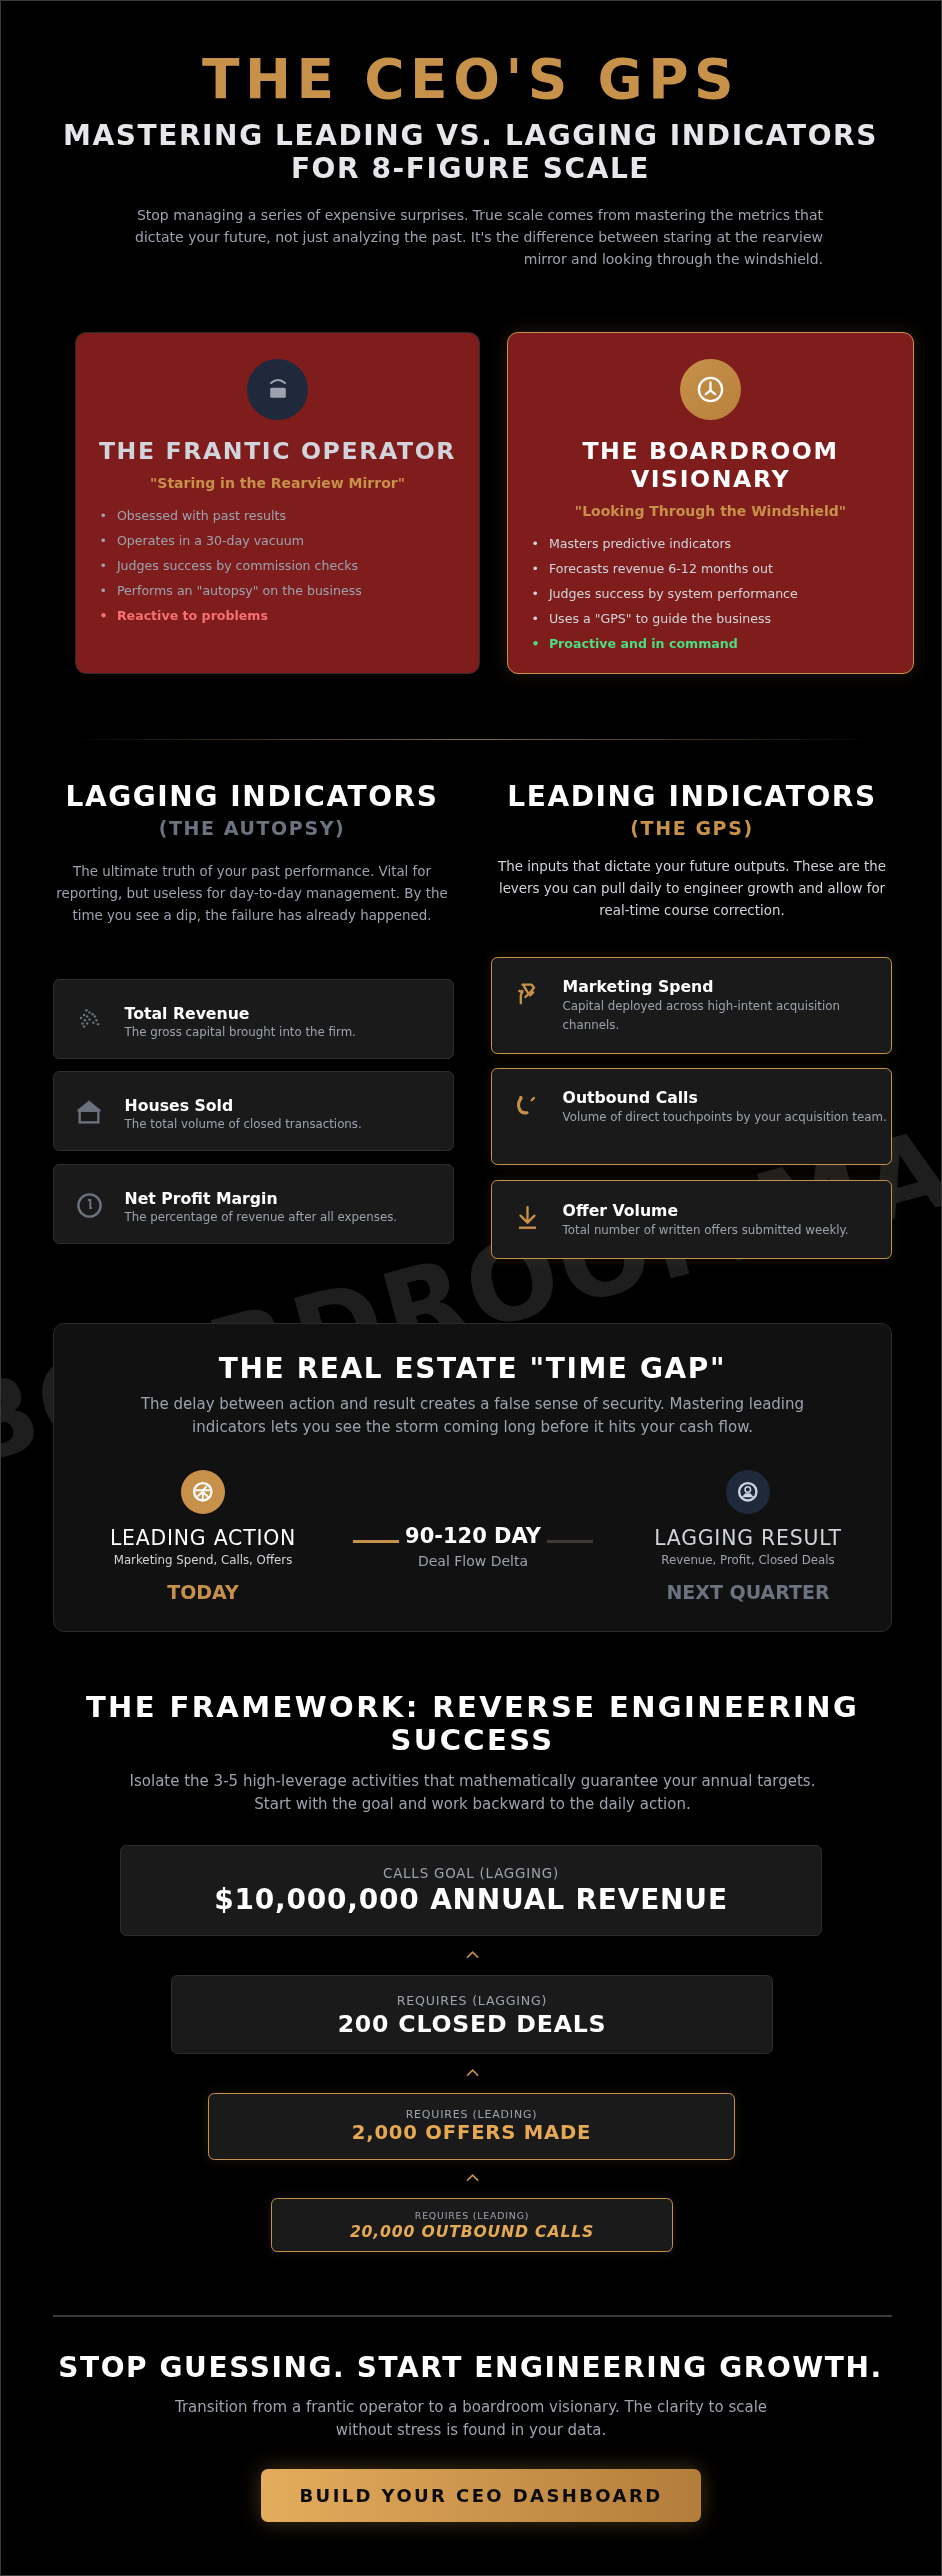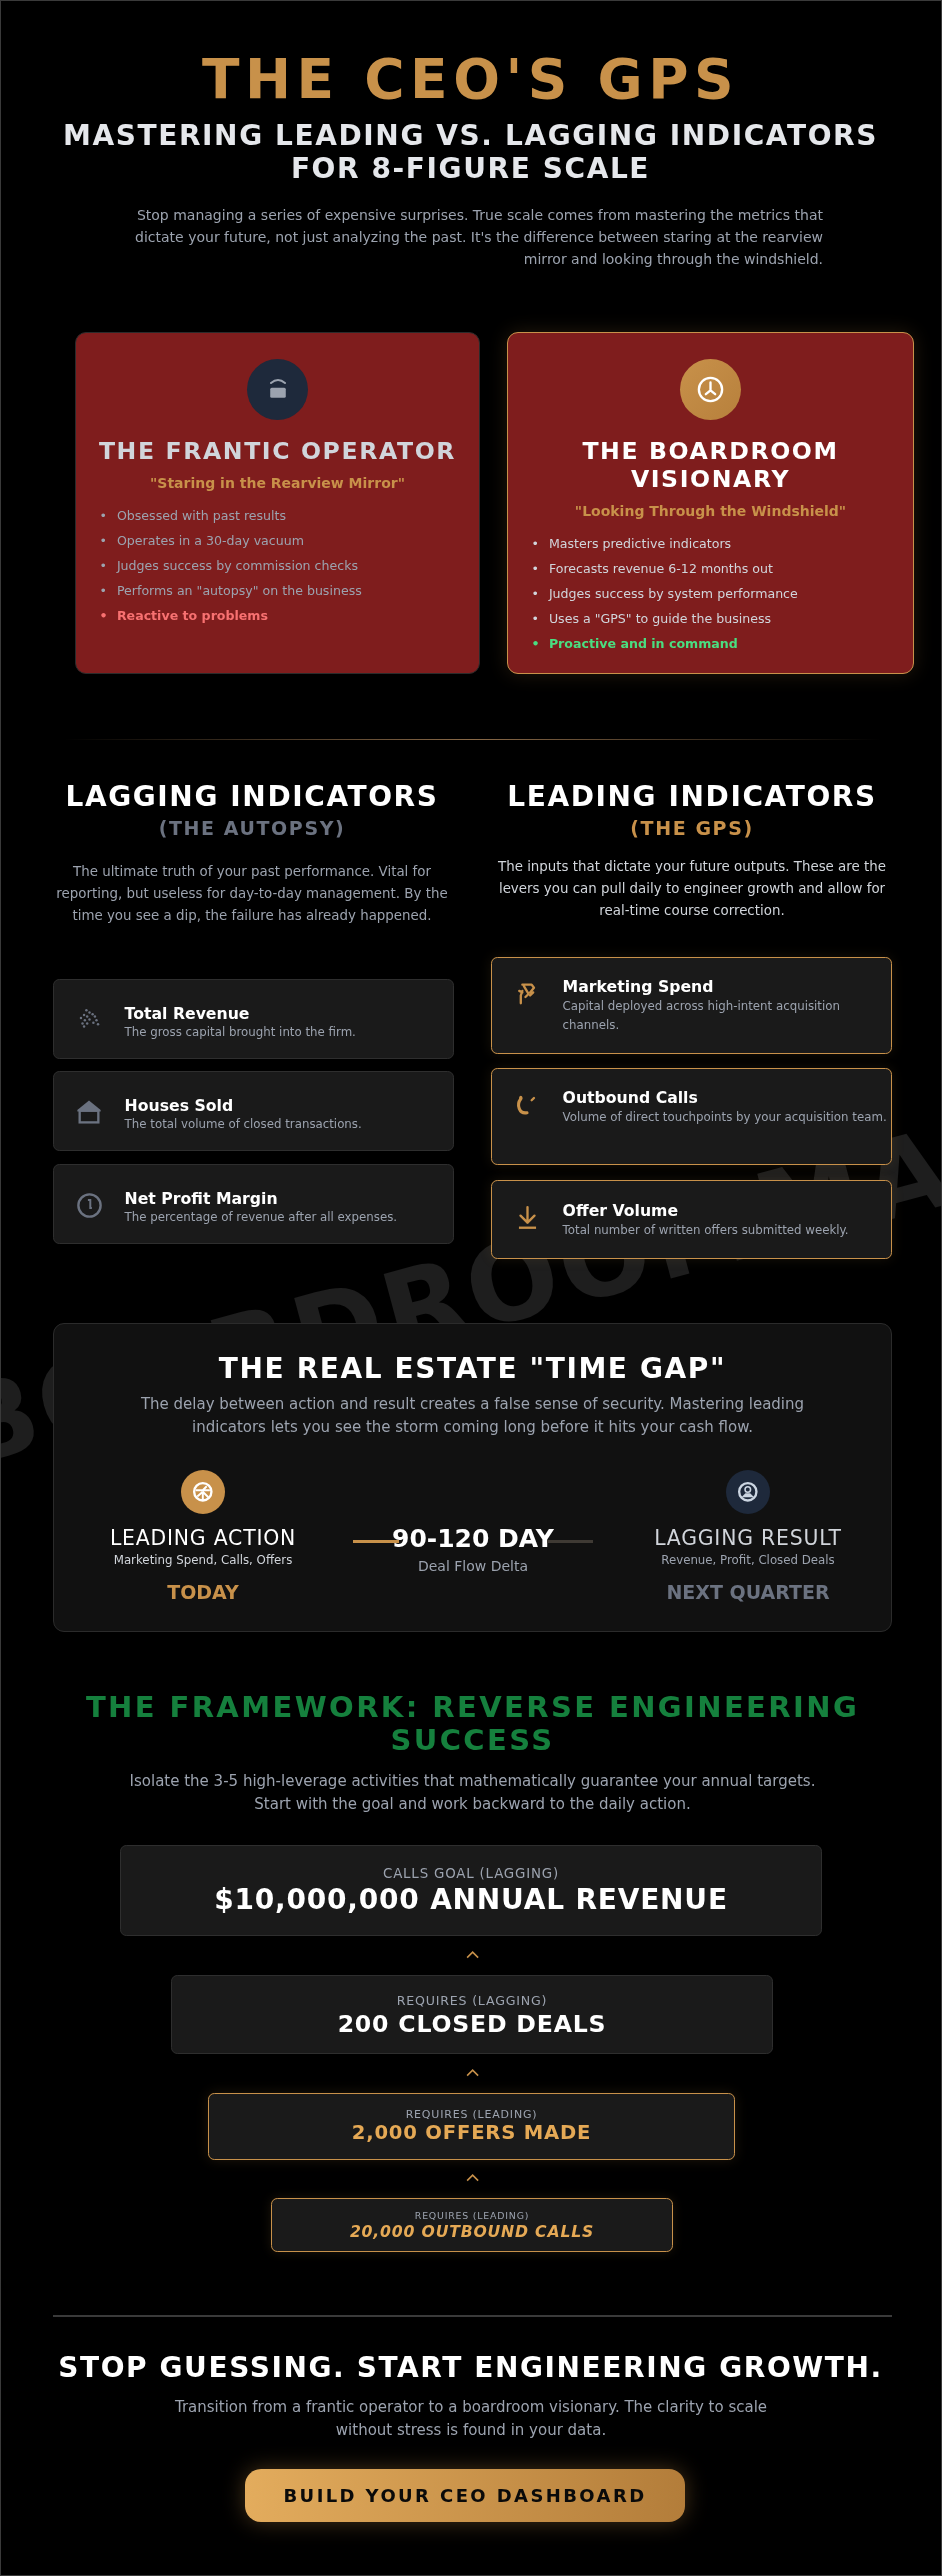--- a/index.html
+++ b/index.html
@@ -119,24 +119,24 @@
   .tg-node.left .n-title { color: #fff; }
   .tg-node.right .n-title { color: #d1d5db; }
   .tg-node .n-sub { font-size: 11.8px; color: #d1d5db; margin-top: 3.1px; }
   .tg-node.right .n-sub { color: #9ca3af; }
   .tg-node .n-when { font-size: 19px; font-weight: 700; margin-top: 14px; }
   .tg-node.left .n-when { color: #c8914a; }
   .tg-node.right .n-when { color: #6b7280; }
   .tg-mid { position: absolute; left: 291px; width: 256px; top: 200px; text-align: center; }
   .tg-mid .line-l { position: absolute; left: 7.9px; top: 15.7px; width: 46px; height: 3.1px; background: #c8914a; }
   .tg-mid .line-r { position: absolute; right: 7.9px; top: 15.7px; width: 46px; height: 3.1px; background: #3f3a34; }
-  .tg-mid .days { font-size: 25px; font-weight: 700; color: #fff; }
+  .tg-mid .days { font-size: 21px; font-weight: 700; color: #fff; }
   .tg-mid .delta { font-size: 14px; color: #9ca3af; margin-top: 4.7px; }
 
-  .fw-title { position: absolute; left: 79px; width: 785px; top: 1690px; text-align: center; font-size: 29px; font-weight: 700; letter-spacing: 2.4px; line-height: 33px; color: #15803d; }
+  .fw-title { position: absolute; left: 79px; width: 785px; top: 1690px; text-align: center; font-size: 29px; font-weight: 700; letter-spacing: 2.4px; line-height: 33px; color: #ffffff; }
   .fw-desc { position: absolute; left: 126px; width: 691px; top: 1769px; text-align: center; font-size: 15px; line-height: 23px; color: #9ca3af; }
   .fw-box { position: absolute; background: #1a1a1a; border-radius: 6.3px; text-align: center; }
   .fw-box .lbl { color: #9ca3af; letter-spacing: 0.8px; }
   .fw-box .val { font-weight: 700; letter-spacing: 0.8px; }
   .fw-box.goal { left: 119px; width: 702px; top: 1844px; height: 91px; border: 0.8px solid #2e2e2e; }
   .fw-box.goal .lbl { font-size: 13.4px; margin-top: 20.4px; }
   .fw-box.goal .val { font-size: 28px; color: #fff; margin-top: 1.6px; }
   .fw-box.deals { left: 170px; width: 602px; top: 1974px; height: 79px; border: 0.8px solid #2e2e2e; }
   .fw-box.deals .lbl { font-size: 12.6px; margin-top: 17.3px; }
   .fw-box.deals .val { font-size: 23.6px; color: #fff; margin-top: 1.6px; }
@@ -145,22 +145,22 @@
   .fw-box.offers .val { font-size: 19.6px; color: #e5a955; margin-top: 0px; }
   .fw-box.calls { left: 270px; width: 402px; top: 2197px; height: 54px; border: 0.8px solid #c8914a; box-shadow: 0 0 11px rgba(200,145,74,0.15); }
   .fw-box.calls .lbl { font-size: 9.4px; margin-top: 11px; }
   .fw-box.calls .val { font-size: 15.7px; color: #e5a955; margin-top: 0.8px; font-style: italic; }
   .fw-arrow { position: absolute; left: 463px; width: 17.3px; height: 11px; }
 
   .divider-gray { position: absolute; left: 52px; width: 839px; top: 2314px; height: 1.6px; background: #3a3a3a; }
   .cta-title { position: absolute; left: 0; width: 939px; top: 2350px; text-align: center; font-size: 28px; font-weight: 700; letter-spacing: 1.6px; color: #fff; }
   .cta-desc { position: absolute; left: 173px; width: 594px; top: 2395px; text-align: center; font-size: 15px; line-height: 23px; color: #9ca3af; }
   .cta-btn {
-    position: absolute; left: 244px; width: 440px; top: 2468px; height: 53px;
-    border-radius: 16px; border: none; cursor: pointer;
+    position: absolute; left: 260px; width: 440px; top: 2468px; height: 53px;
+    border-radius: 7px; border: none; cursor: pointer;
     background: linear-gradient(90deg, #e3ac5d, #b37d3a);
     box-shadow: 0 0 22px rgba(200,145,74,0.35);
     font-family: "DejaVu Sans", sans-serif; font-weight: 700; font-size: 18px; letter-spacing: 2.4px; color: #0a0a0a;
   }
 </style>
 </head>
 <body>
 
 <div class="watermark">BOARDROOMMASTERMIND</div>
 

